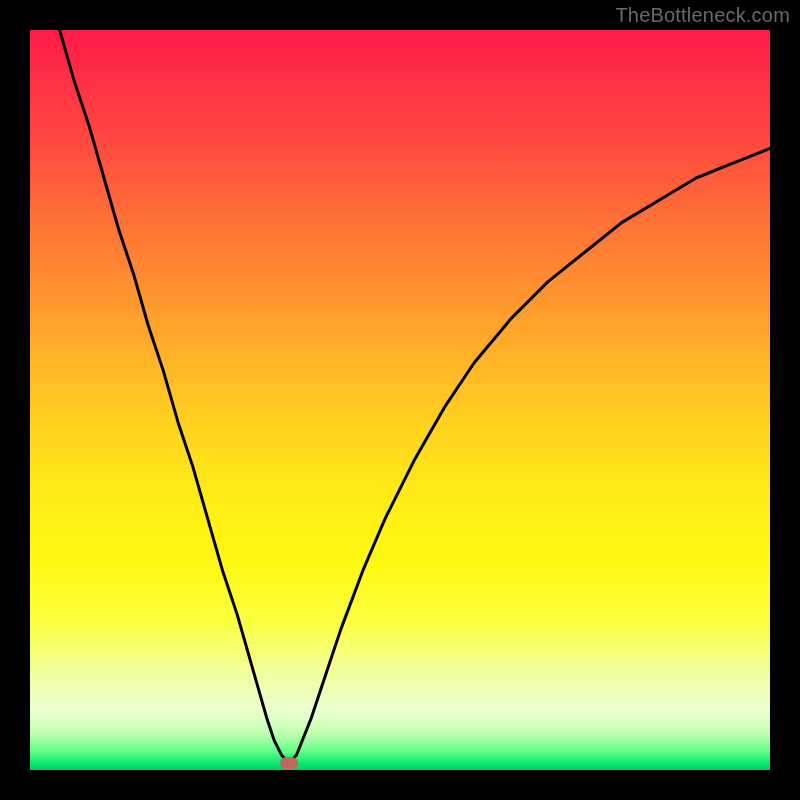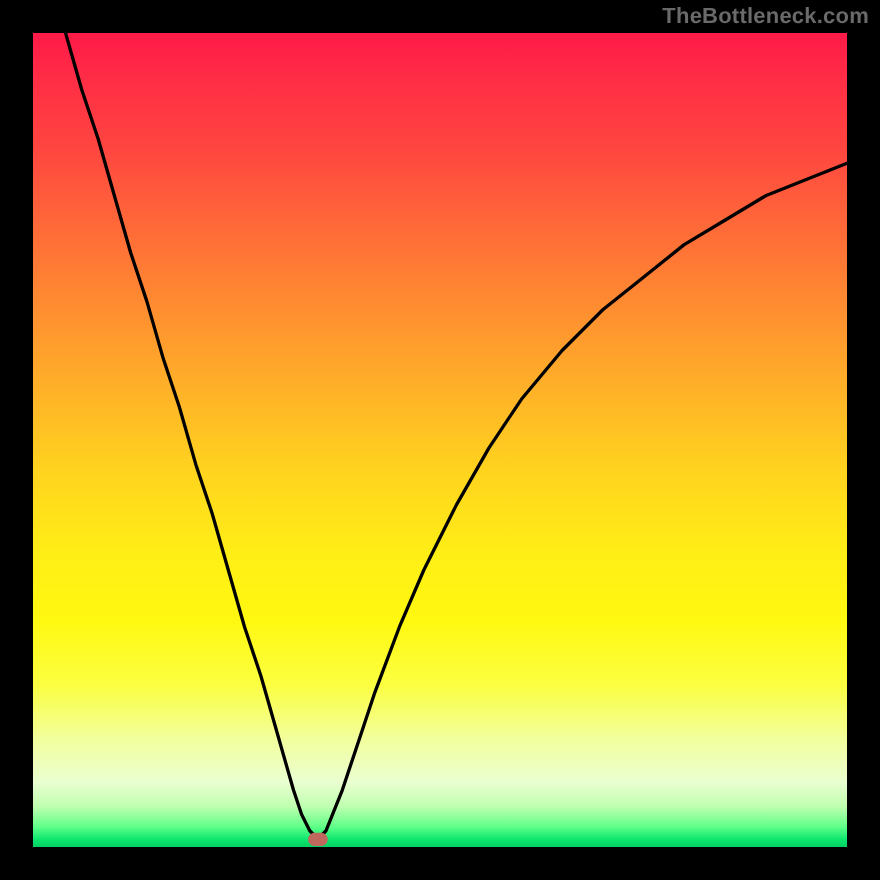--- a/index.html
+++ b/index.html
@@ -59,21 +59,21 @@
     height: 12px;
     border-radius: 6px;
     background: #c0685e;
   }
   .watermark {
     position: absolute;
     top: 4px;
     right: 10px;
     color: #6a6a6a;
     font-size: 20px;
-    font-weight: 700;
+    font-weight: 400;
     letter-spacing: 0.2px;
   }
   svg.curve {
     position: absolute;
     top: 0;
     left: 0;
   }
 </style>
 </head>
 <body>

